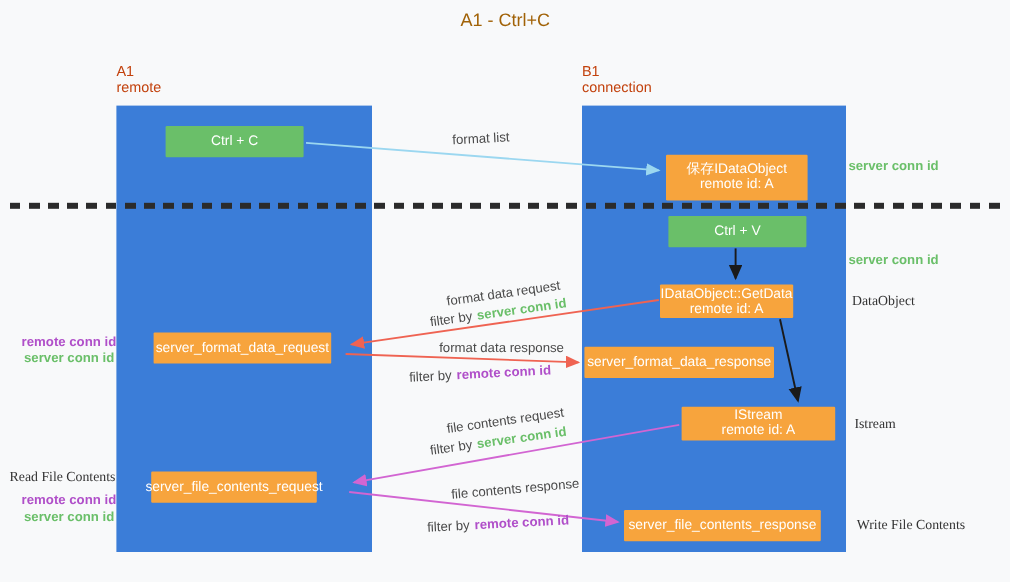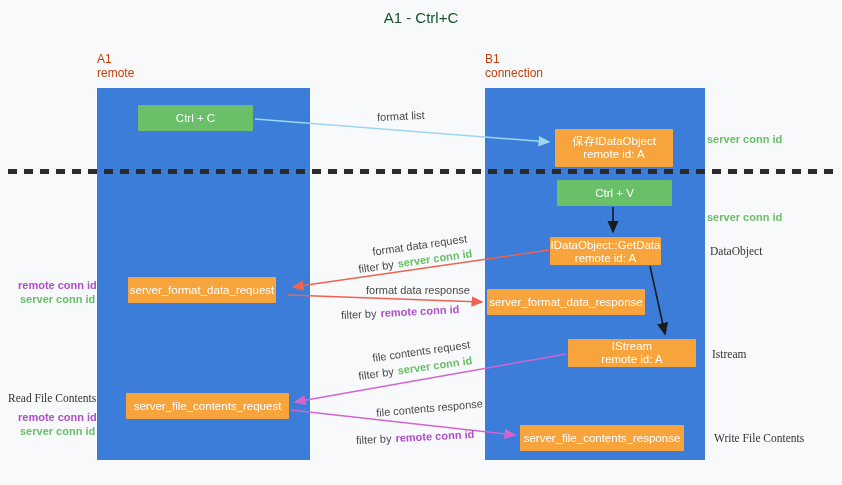--- a/index.html
+++ b/index.html
@@ -1,21 +1,21 @@
 <!DOCTYPE html>
 <html><head>
 <meta charset="utf-8">
 <style>
   html,body{margin:0;padding:0;background:#f8f9fa;}
   .canvas{
     position:relative;width:842px;height:485px;overflow:hidden;
     background:#f8f9fa;font-family:"Liberation Sans",sans-serif;color:#3a3a3a;
   }
   .abs{position:absolute;}
-  .title{left:0;right:0;top:8px;text-align:center;font-size:15px;line-height:19px;color:#14532d;}
+  .title{left:0;right:0;top:8px;text-align:center;font-size:15px;line-height:19px;color:#a16207;}
   .lane-header{text-align:left;font-size:12px;line-height:14px;color:#c2410c;}
   .lane{background:#3b7dd8;z-index:1;}
   .node{
     z-index:3;display:flex;flex-direction:column;align-items:center;justify-content:center;
     color:#fff;font-size:11.5px;line-height:13px;text-align:center;border-radius:1px;
   }
   .green-box{background:#6abf69;}
   .orange-box{background:#f7a43d;}
   .divider{
     z-index:2;height:5px;
@@ -78,21 +78,21 @@
     <line x1="566" y1="354" x2="295" y2="402" stroke="#d265d2" stroke-width="1.5" marker-end="url(#m-mag)"></line>
     <line x1="291" y1="410" x2="515" y2="435" stroke="#d265d2" stroke-width="1.5" marker-end="url(#m-mag)"></line>
   </svg>
 
   <div class="abs node green-box" style="left:138px;top:105px;width:115px;height:26px;">
     <div>Ctrl + C</div>
   </div>
   <div class="abs node orange-box" style="left:128px;top:277px;width:148px;height:26px;">
     <div>server_format_data_request</div>
   </div>
-  <div class="abs node orange-box" style="left:126px;top:393px;width:163px;height:26px;">
+  <div class="abs node orange-box" style="left:126px;top:393px;width:138px;height:26px;">
     <div>server_file_contents_request</div>
   </div>
 
   <div class="abs node orange-box" style="left:555px;top:129px;width:118px;height:38px;">
     <div>保存IDataObject</div>
     <div>remote id: A</div>
   </div>
   <div class="abs node green-box" style="left:557px;top:180px;width:115px;height:26px;">
     <div>Ctrl + V</div>
   </div>

